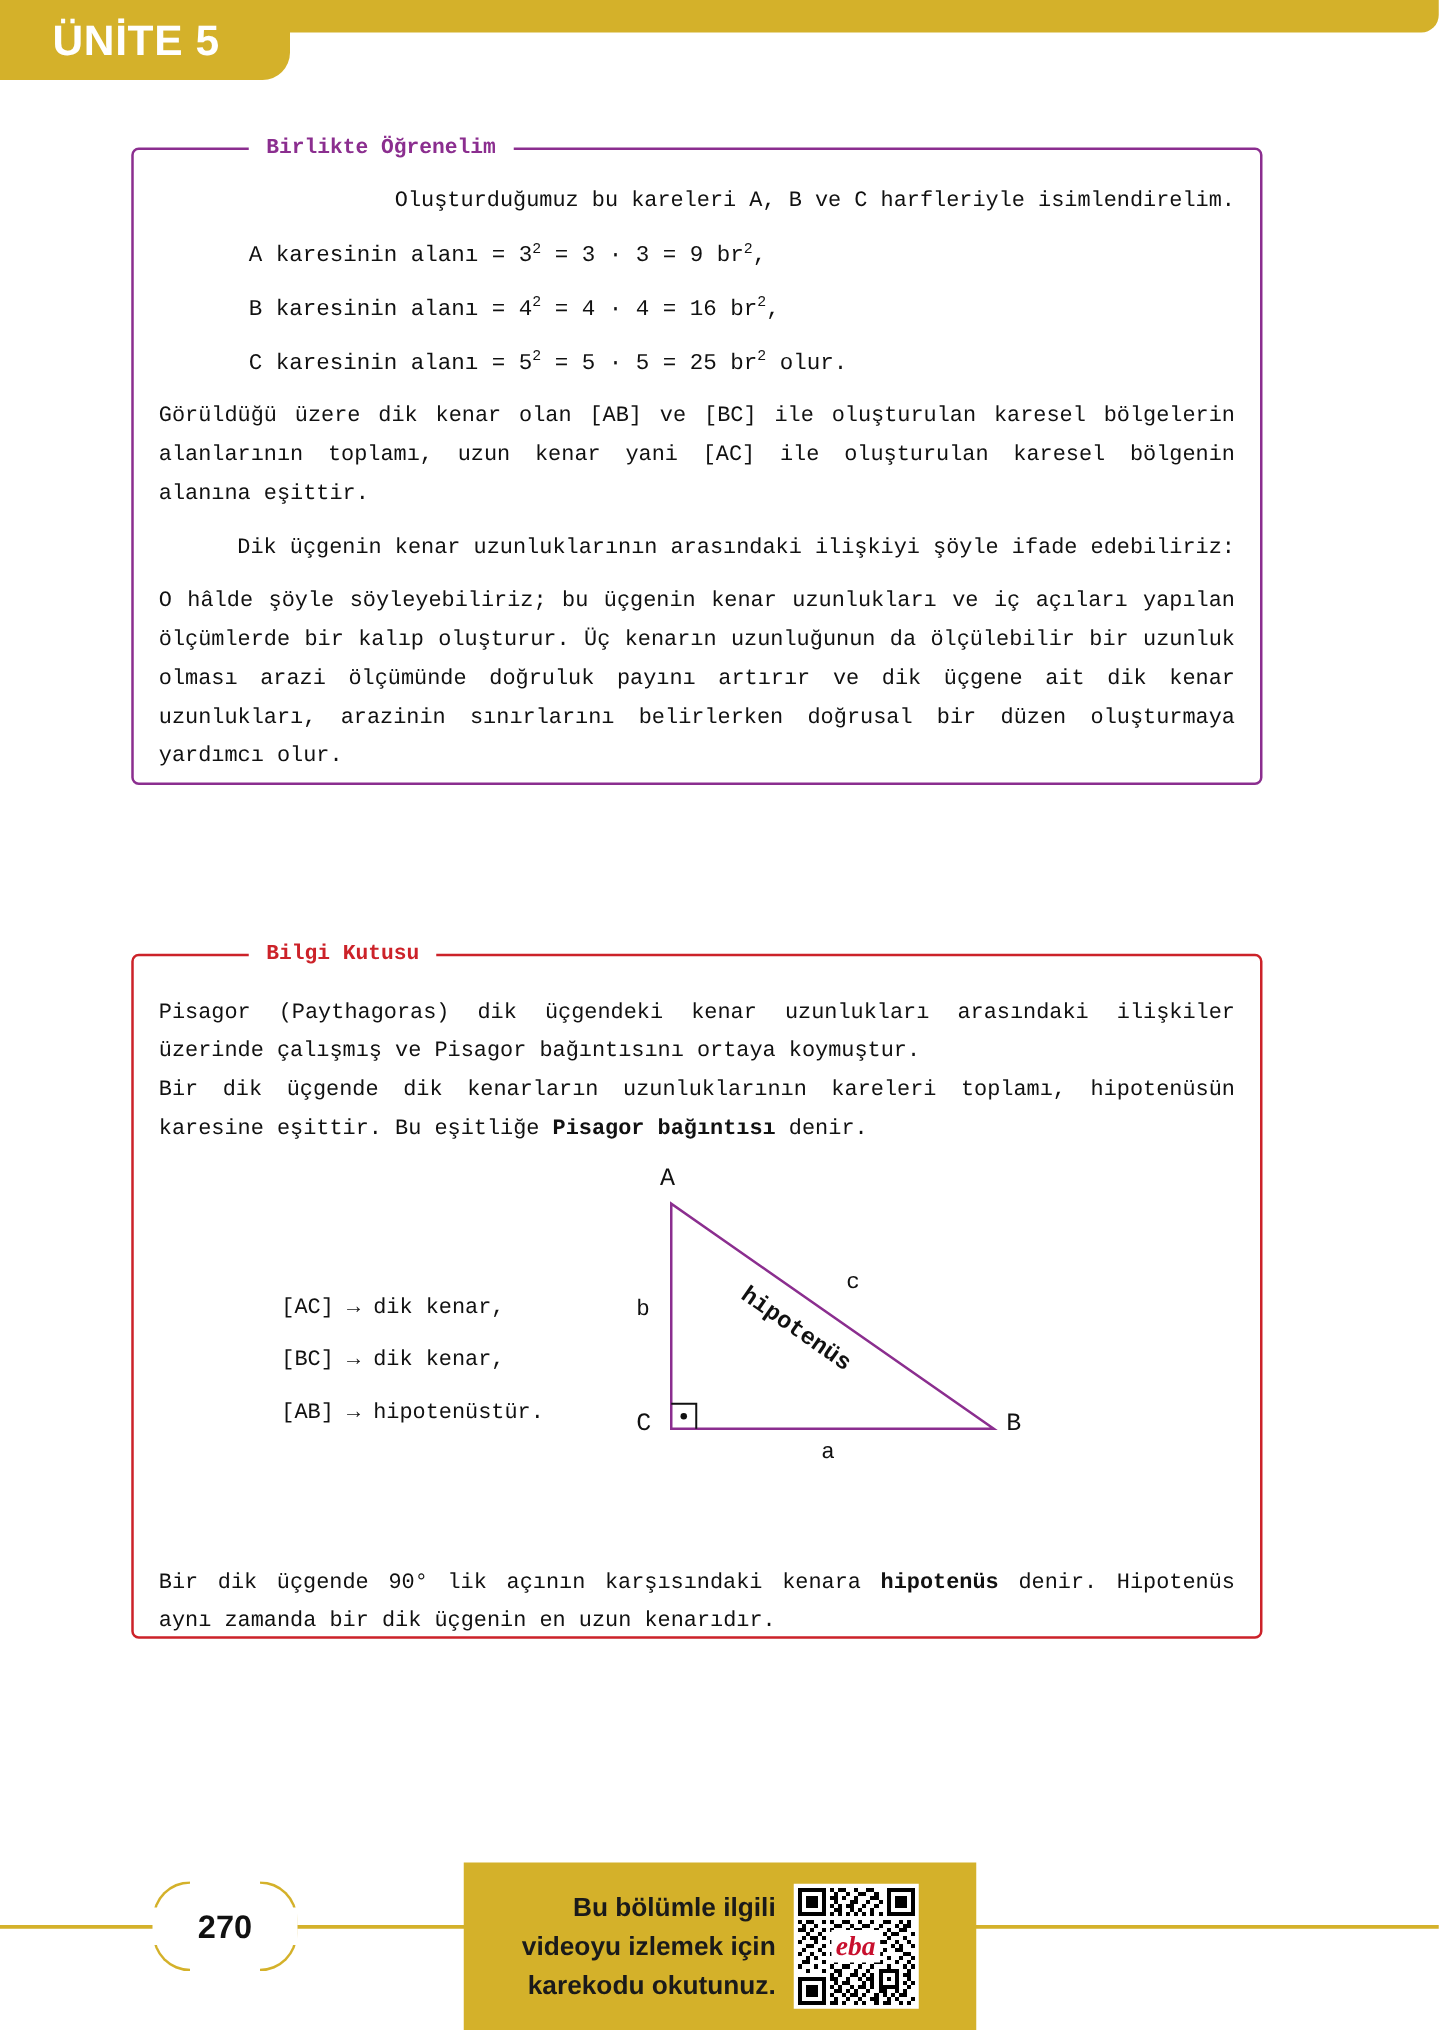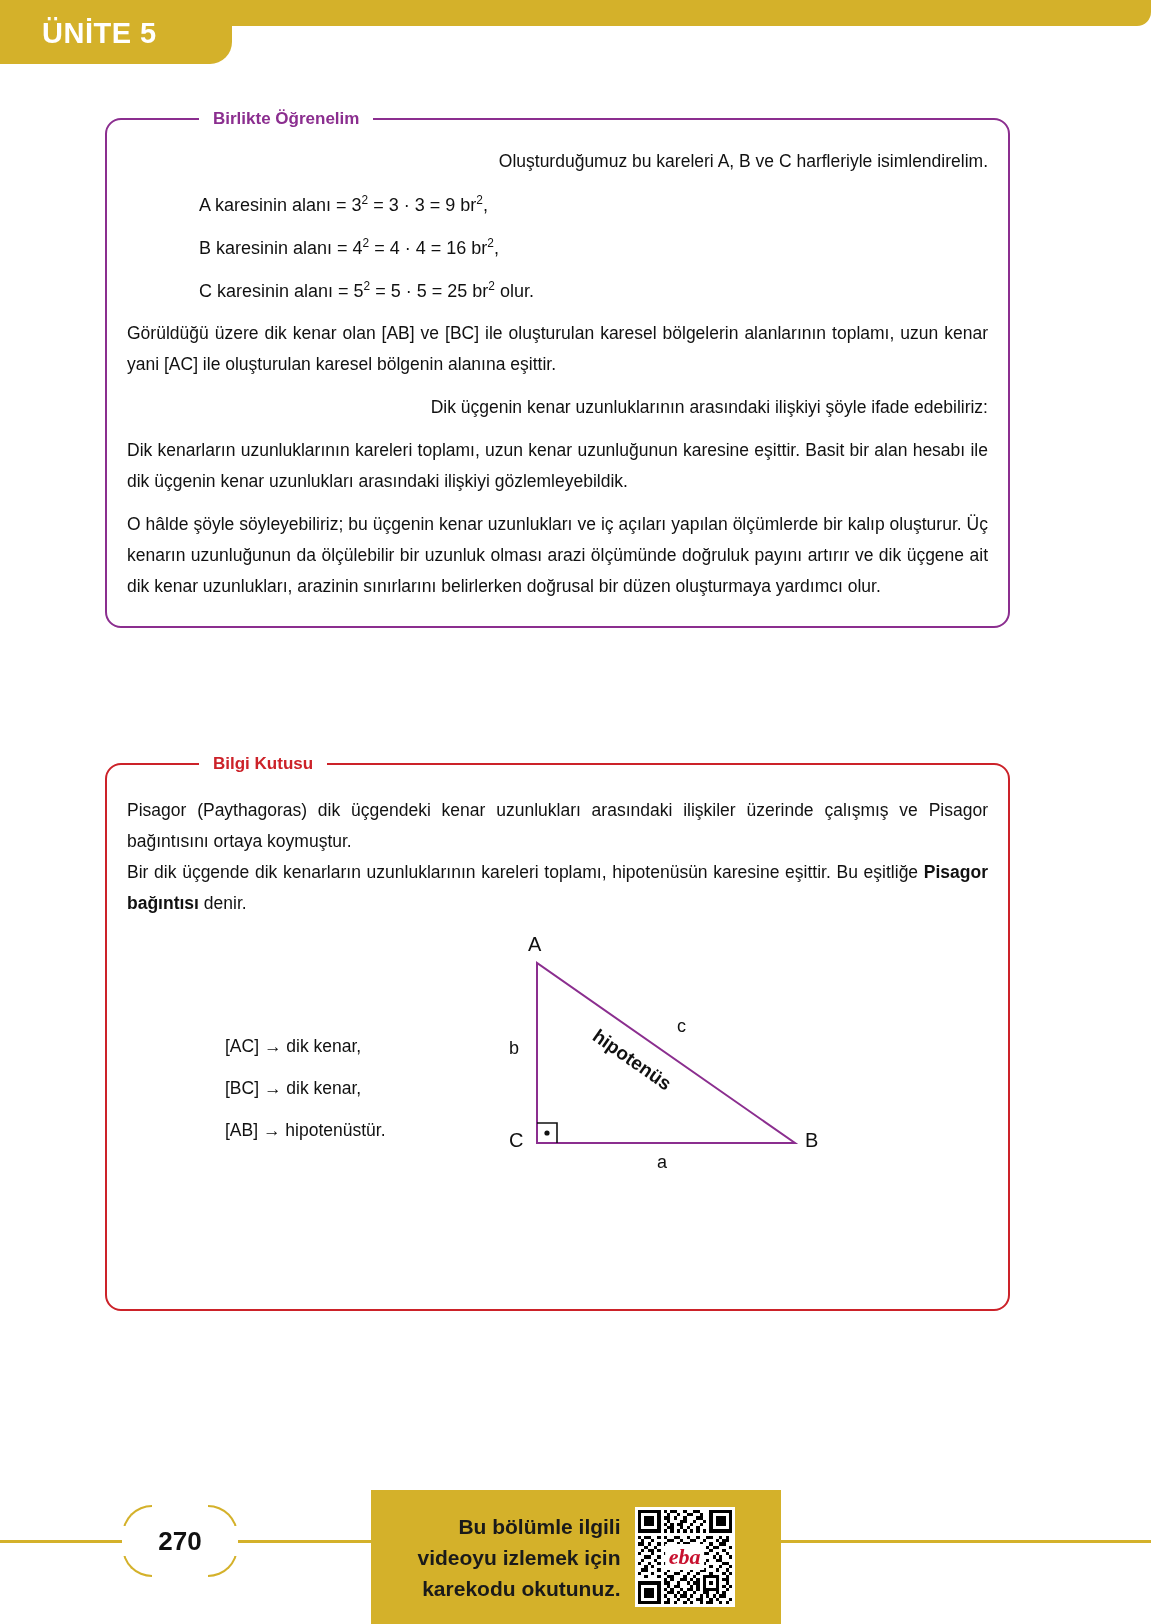--- a/index.html
+++ b/index.html
@@ -37,35 +37,36 @@
     top: 0; left: 0;
     width: 232px;
     height: 64px;
     background: #D4B12A;
     border-bottom-right-radius: 22px;
   }
   #unit-header .unit-label {
     position: absolute;
     top: 16px;
     left: 42px;
-    font-size: 29px;
+    font-size: 34px;
     font-weight: bold;
     color: #ffffff;
     letter-spacing: 0.5px;
     line-height: 34px;
     z-index: 3;
     white-space: nowrap;
     text-align: center;
   }
 
   
   .content-box {
     position: absolute;
     border: 2.5px solid #8B2E8F;
-    border-radius: 16px;
+    border-radius: 6px;
+    font-family: Liberation Mono, monospace;
   }
   .content-box.red { border-color: #CC2229; }
 
   
   .box-title {
     position: absolute;
     top: -12px;
     left: 92px;
     background: #ffffff;
     padding: 0 14px;
@@ -272,21 +273,20 @@
     </div>
     <div class="eq-line">
       C karesinin alanı = 5<sup>2</sup> = 5 · 5 = 25 br<sup>2</sup> olur.
     </div>
 
     <p class="para">Görüldüğü üzere dik kenar olan [AB] ve [BC] ile oluşturulan karesel bölgelerin alanlarının toplamı, uzun kenar yani [AC] ile oluşturulan karesel bölgenin alanına eşittir.</p>
 
 
     <p class="para nojust">Dik üçgenin kenar uzunluklarının arasındaki ilişkiyi şöyle ifade edebiliriz:</p>
 
-    <p class="para">Dik kenarların uzunluklarının kareleri toplamı, uzun kenar uzunluğunun karesine eşittir. Basit bir alan hesabı ile dik üçgenin kenar uzunlukları arasındaki ilişkiyi gözlemleyebildik.</p>
 
     <p class="para">O hâlde şöyle söyleyebiliriz; bu üçgenin kenar uzunlukları ve iç açıları yapılan ölçümlerde bir kalıp oluşturur. Üç kenarın uzunluğunun da ölçülebilir bir uzunluk olması arazi ölçümünde doğruluk payını artırır ve dik üçgene ait dik kenar uzunlukları, arazinin sınırlarını belirlerken doğrusal bir düzen oluşturmaya yardımcı olur.</p>
 
   </div>
 </div>
 
 <div class="content-box red" style="left:105px; top:763px; width:905px; height:548px;">
   <div class="box-title red">Bilgi Kutusu</div>
   <div class="box-inner" style="padding-top:30px;">
 
@@ -316,20 +316,21 @@
         <div class="tri-label" style="left:12px; top:196px;">C</div>
 
         <div class="tri-label small" style="left:160px; top:218px;">a</div>
         <div class="tri-label small" style="left:12px; top:104px;">b</div>
         <div class="tri-label small" style="left:180px; top:82px;">c</div>
 
         <div class="hipo-label" style="left:104px; top:92px;">hipotenüs</div>
       </div>
     </div>
 
+    <p class="para" style="margin-top:18px;"><span>Bir dik üçgende 90° lik açının karşısındaki kenara </span><b>hipotenüs</b><span> denir. Hipotenüs aynı zamanda bir dik üçgenin en uzun kenarıdır.</span></p>
 
   </div>
 </div>
 
 <div id="footer">
   <div class="rule"></div>
 
   <div class="pagenum-badge">
     <div class="arc left"></div>
     <div class="arc right"></div>

